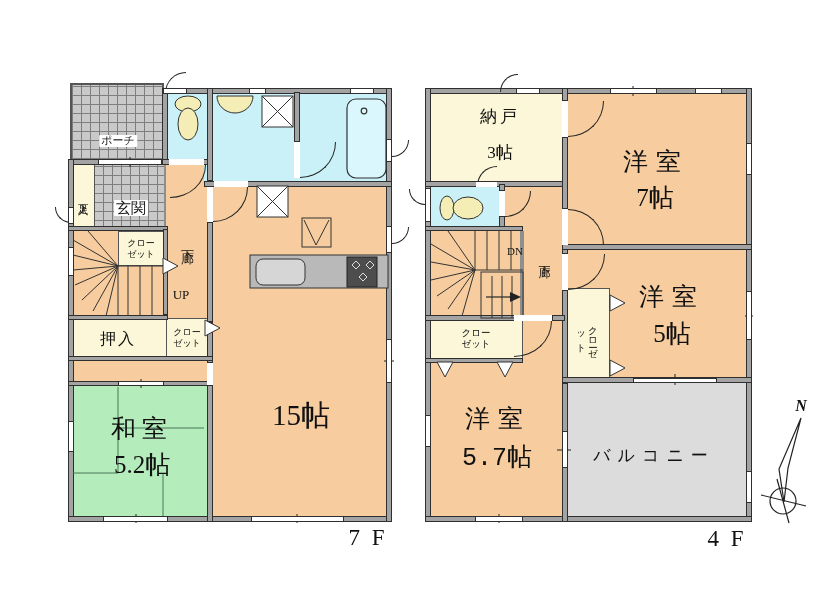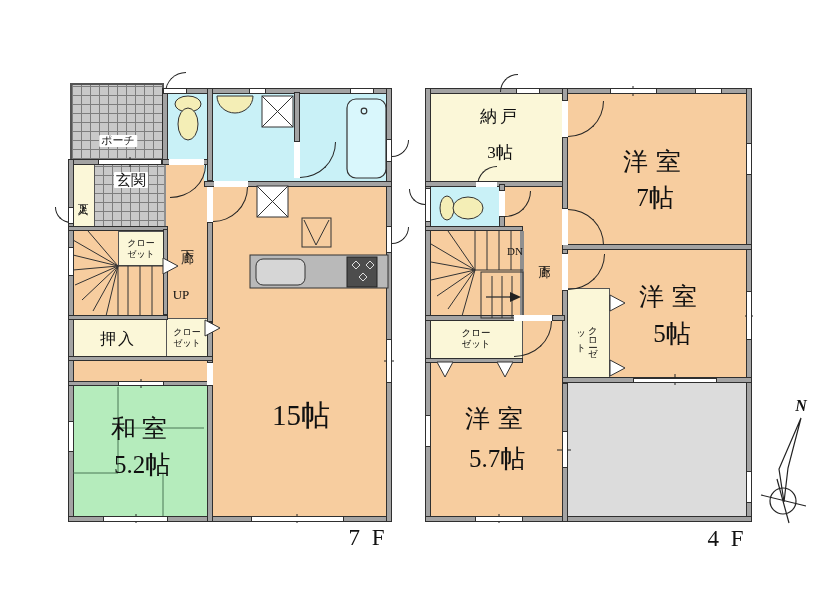--- a/index.html
+++ b/index.html
@@ -232,21 +232,21 @@
 
     <g stroke="#222" stroke-width="1.2" fill="none">
       <polygon points="801,418 779,469 784,502 788,468"></polygon>
       <circle cx="783" cy="501" r="13"></circle>
       <path d="M761,495 L806,506 M777,479 L789,523"></path>
     </g>
   </svg>
 
   <div class="lbl boxed" style="left:118px;top:141px;font-size:11px;">ポーチ</div>
   <div class="lbl vert" style="left:83px;top:196px;font-size:10.5px;">下足入</div>
-  <div class="lbl boxed" style="left:131px;top:180px;font-size:15px;text-align:center;">玄関</div>
+  <div class="lbl boxed" style="left:131px;top:208px;font-size:15px;text-align:center;">玄関</div>
   <div class="lbl vert" style="left:187px;top:240px;font-size:13px;">廊下</div>
   <div class="lbl clo" style="left:141px;top:249px;font-size:9px;width:29px;">クローゼット</div>
   <div class="lbl" style="left:181px;top:295px;font-size:13px;">UP</div>
   <div class="lbl" style="left:118px;top:339px;font-size:16px;letter-spacing:2px;">押入</div>
   <div class="lbl clo" style="left:187px;top:338px;font-size:9px;width:29px;">クローゼット</div>
   <div class="lbl" style="left:142px;top:428px;font-size:25px;letter-spacing:6px;">和室</div>
   <div class="lbl" style="left:142px;top:464px;font-size:25px;">5.2帖</div>
   <div class="lbl" style="left:301px;top:416px;font-size:29px;">15帖</div>
   <div class="lbl" style="left:368px;top:538px;font-size:23px;letter-spacing:3px;">7 F</div>
 
@@ -254,18 +254,19 @@
   <div class="lbl" style="left:500px;top:153px;font-size:17px;">3帖</div>
   <div class="lbl" style="left:656px;top:161px;font-size:25px;letter-spacing:8px;">洋室</div>
   <div class="lbl" style="left:655px;top:197px;font-size:25px;">7帖</div>
   <div class="lbl" style="left:515px;top:252px;font-size:11px;">DN</div>
   <div class="lbl vert" style="left:544px;top:256px;font-size:12px;">廊下</div>
   <div class="lbl clo" style="left:476px;top:339px;font-size:9.5px;width:31px;">クローゼット</div>
   <div class="lbl vert" style="left:586px;top:337px;font-size:9.5px;height:33px;line-height:1.25;">クローゼット</div>
   <div class="lbl" style="left:672px;top:296px;font-size:25px;letter-spacing:8px;">洋室</div>
   <div class="lbl" style="left:672px;top:333px;font-size:25px;">5帖</div>
   <div class="lbl" style="left:498px;top:418px;font-size:25px;letter-spacing:8px;">洋室</div>
-  <div class="lbl" style="left:497px;top:458px;font-size:25px;">5.7帖</div>
+  <div class="lbl" style="left:497px;top:458px;font-size:25px;font-family:Liberation Mono, monospace;">5.7帖</div>
+  <div class="lbl" style="left:654px;top:456px;font-size:17px;letter-spacing:7px;">バルコニー</div>
   <div class="lbl" style="left:727px;top:539px;font-size:23px;letter-spacing:3px;">4 F</div>
 
   <div class="lbl" style="left:801px;top:406px;font-size:16px;font-weight:bold;font-style:italic;">N</div>
 
 </div>
 
 </body></html>

